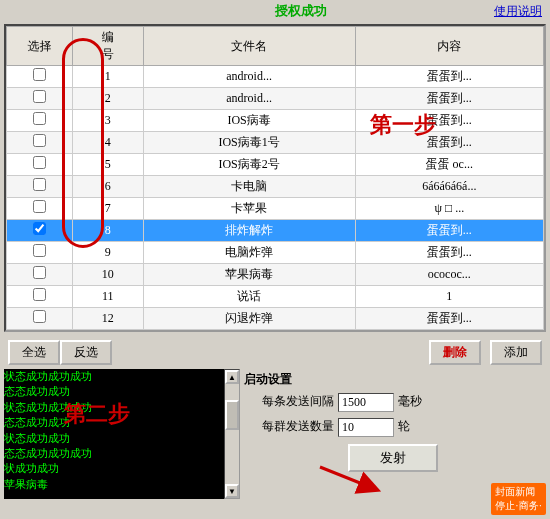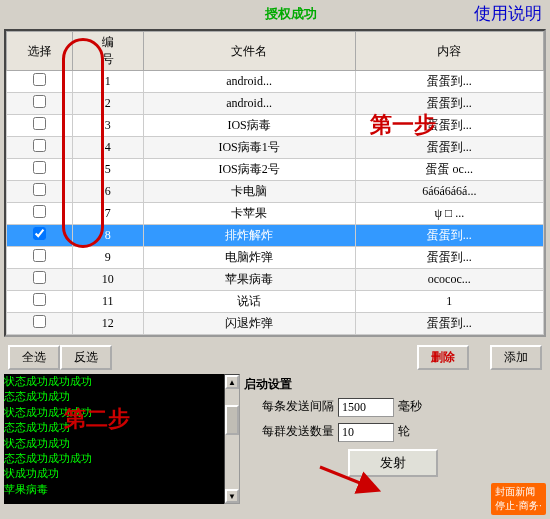--- a/index.html
+++ b/index.html
@@ -19,21 +19,22 @@
       padding: 2px 8px;
       background: #d4d0c8;
     }
     .top-bar .auth-success {
       color: #00aa00;
       font-size: 13px;
       font-weight: bold;
     }
     .top-bar .usage-link {
       color: #0000cc;
-      font-size: 17px;
+      font-size: 12px;
+      text-decoration: underline;
       cursor: pointer;
     }
     .main-container {
       display: flex;
       flex-direction: column;
       padding: 2px 4px;
     }
     .top-panel {
       background: #0369a1;
       border: 2px inset #999;
@@ -90,21 +91,21 @@
       padding: 4px 4px;
       gap: 4px;
       background: #d4d0c8;
     }
     .btn-left-area {
       display: flex;
       margin-right: auto;
     }
     .btn-right-area {
       display: flex;
-      gap: 21px;
+      gap: 9px;
       align-items: center;
     }
     .btn {
       padding: 2px 12px;
       border: 2px outset #fff;
       background: #d4d0c8;
       cursor: pointer;
       font-size: 12px;
       font-family: "SimSun", serif;
     }

